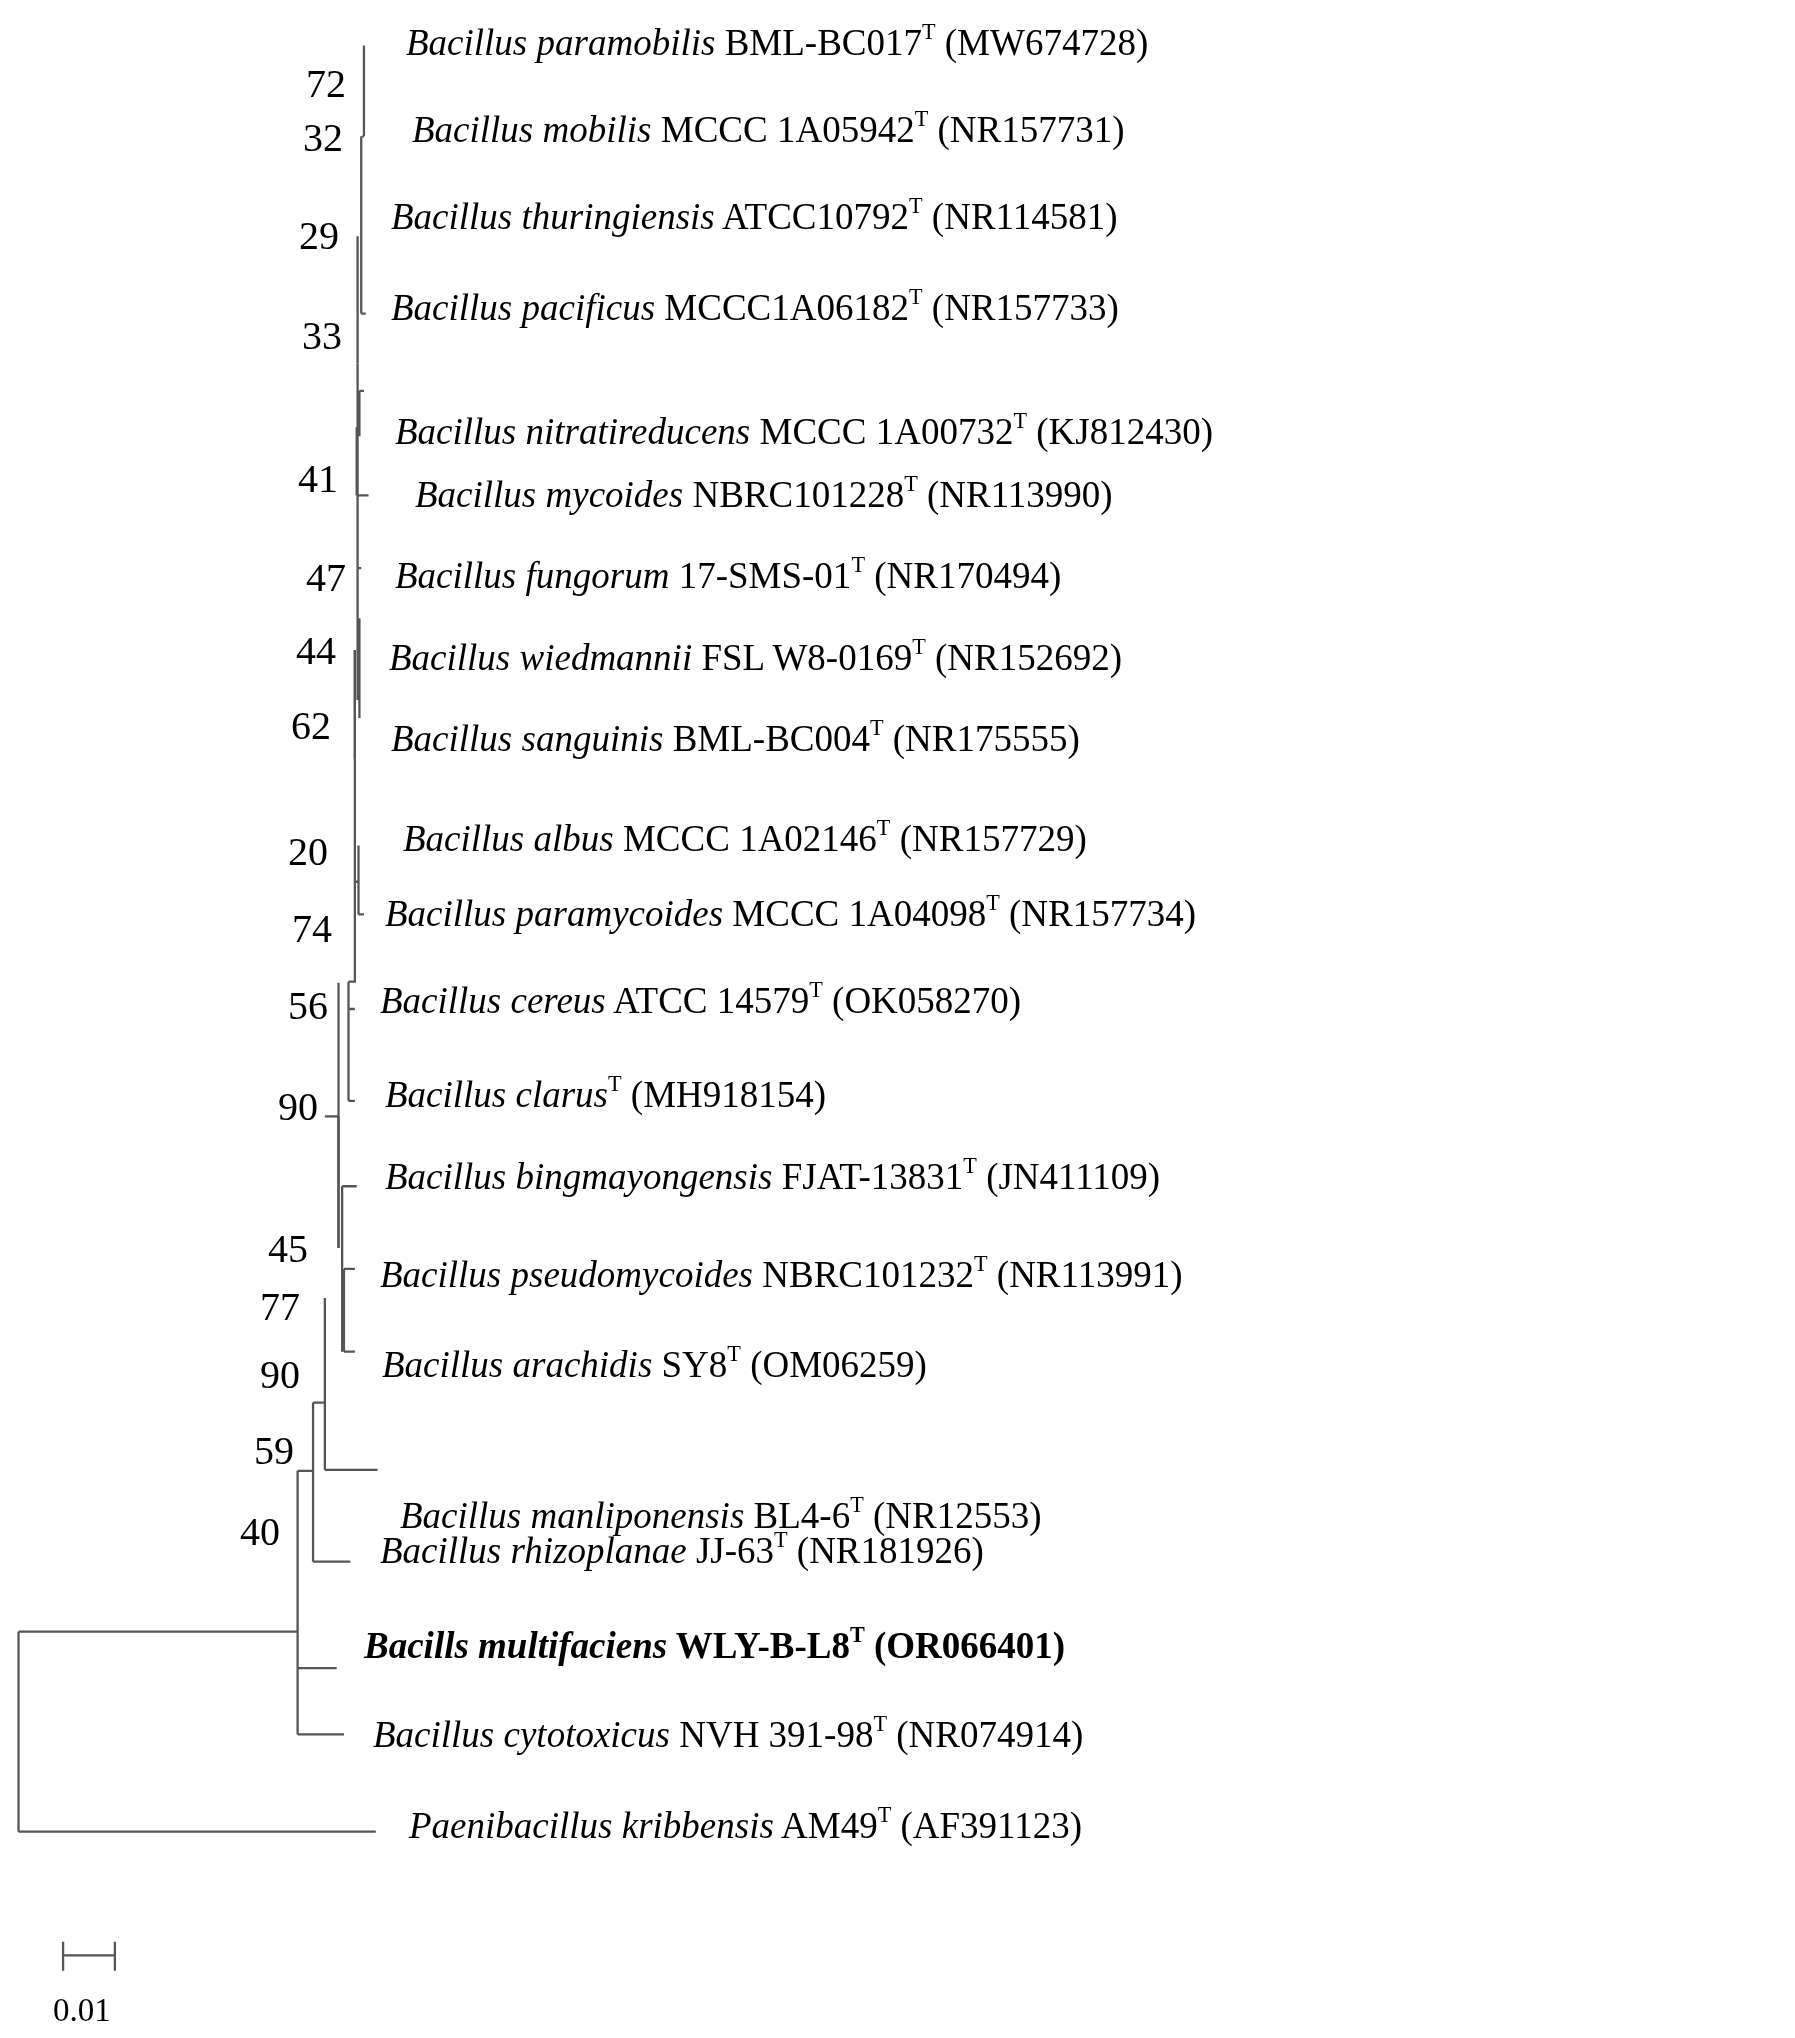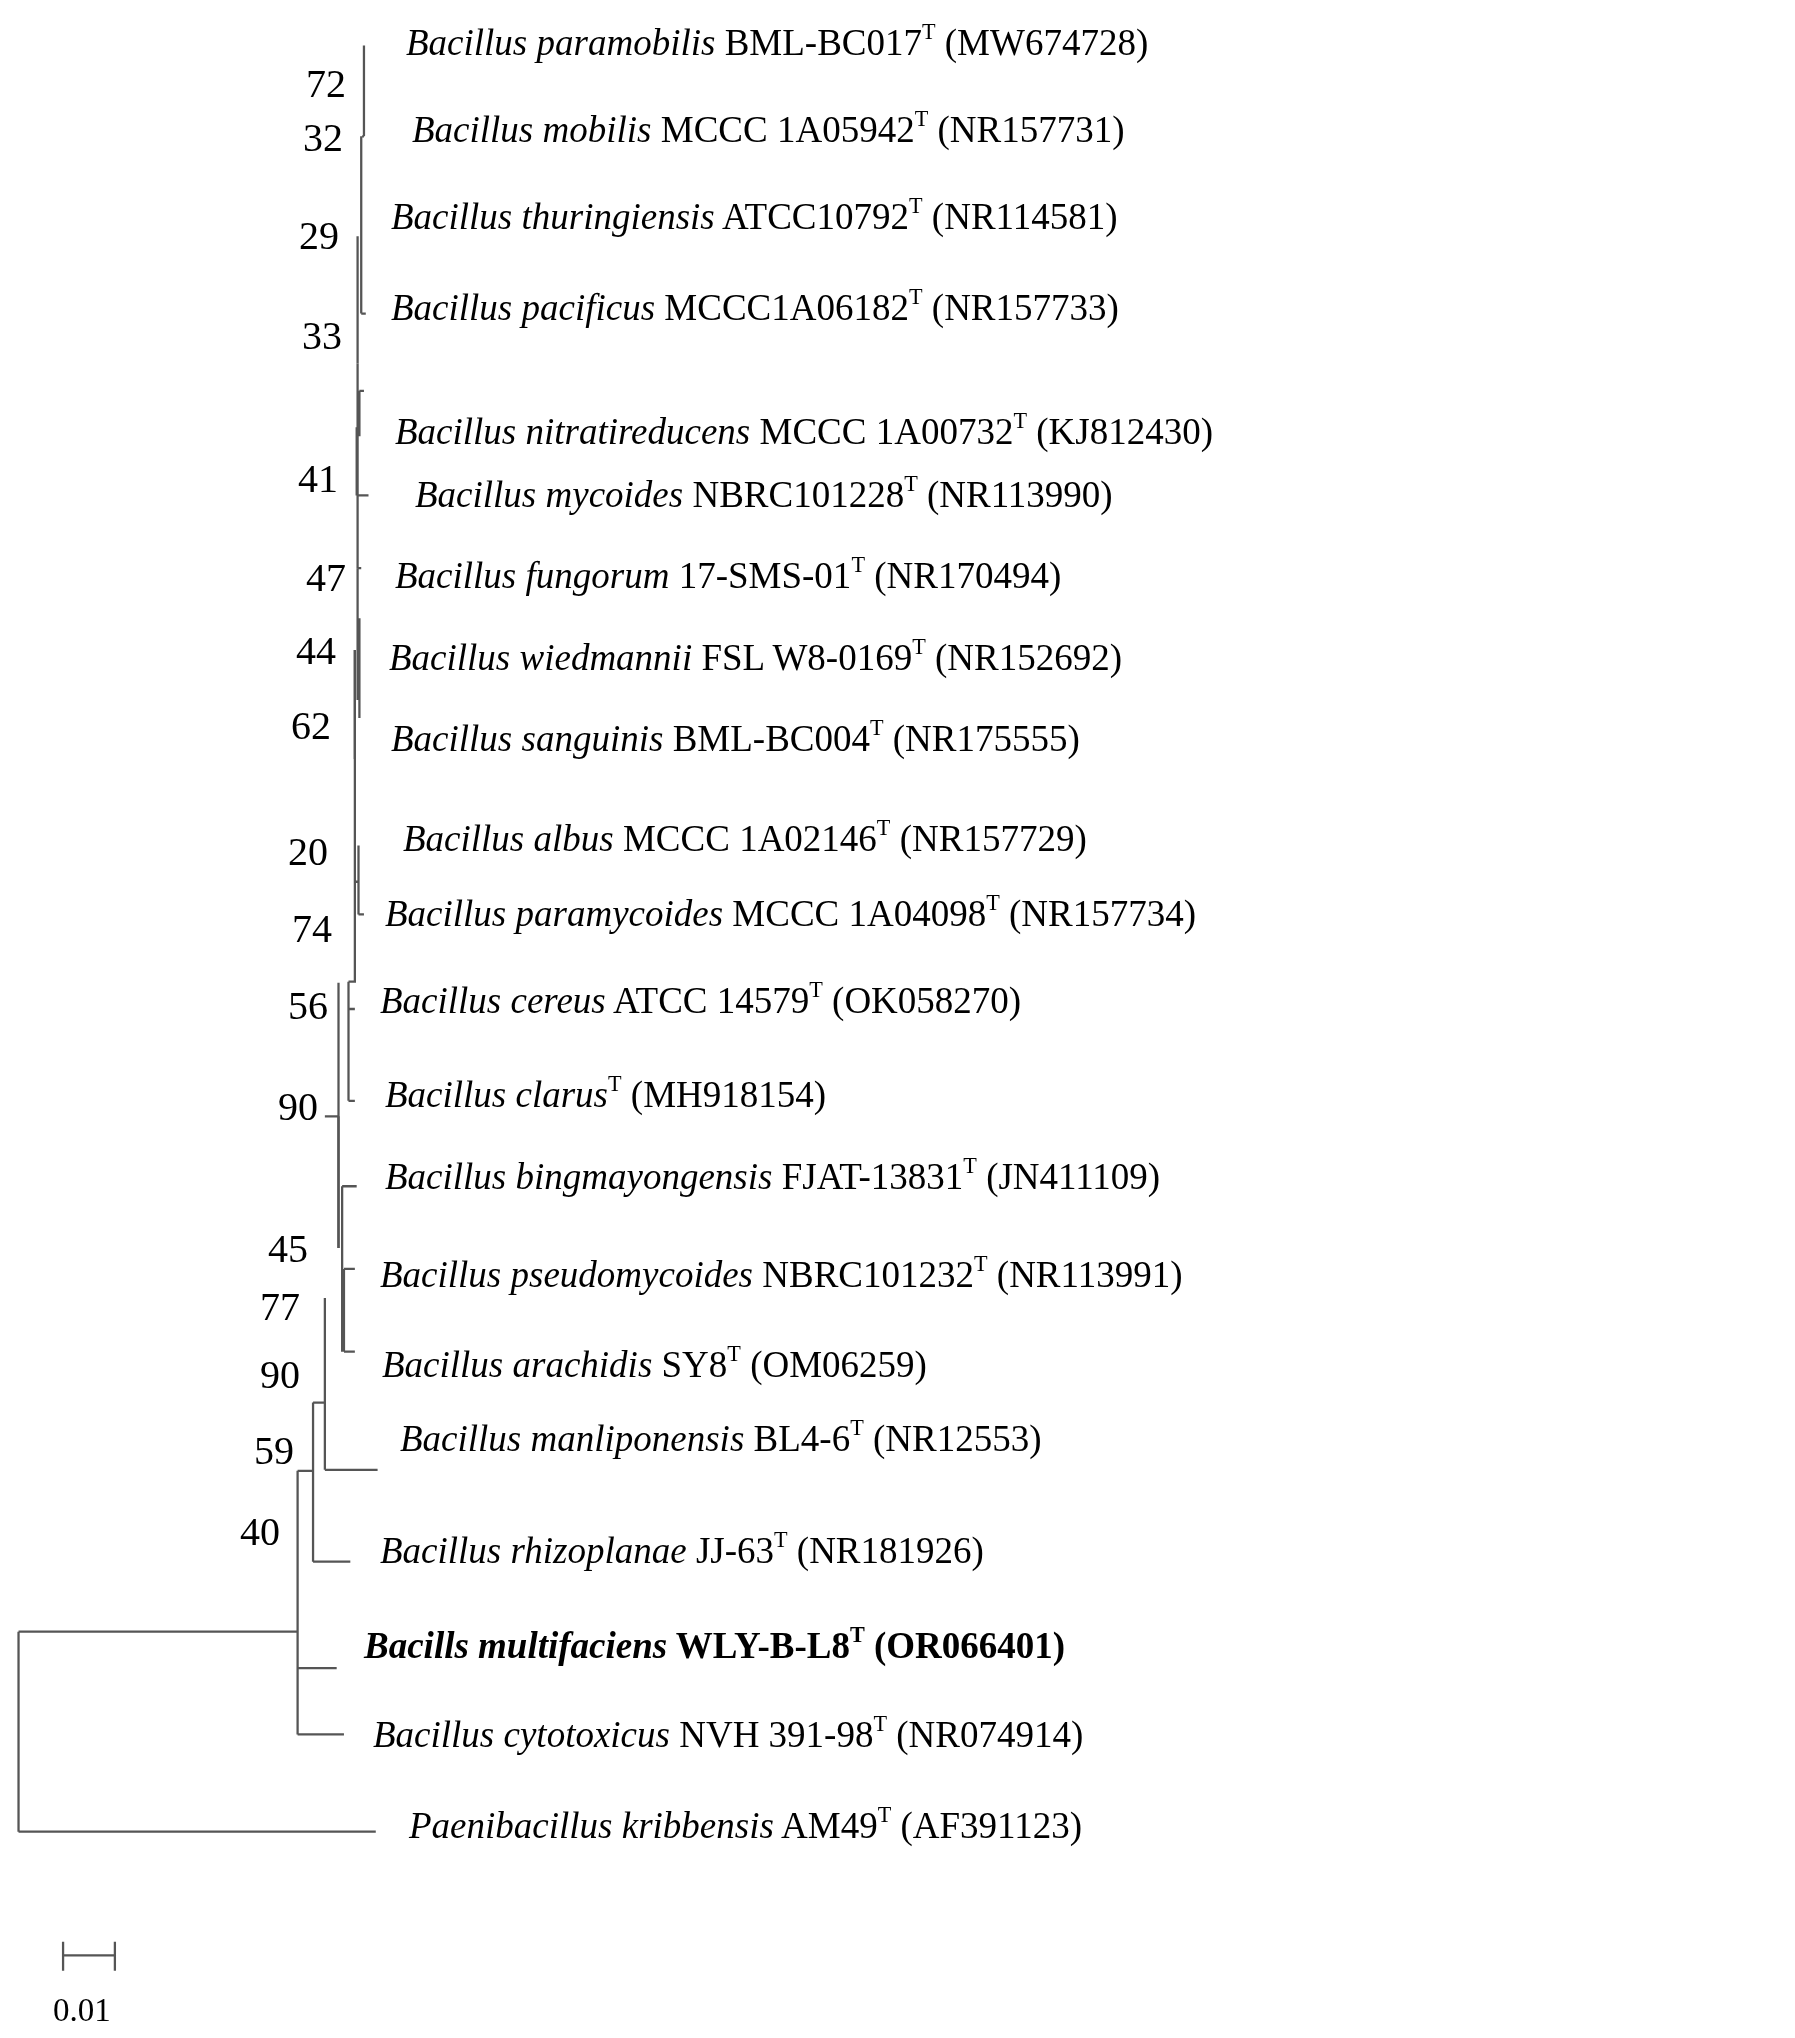--- a/index.html
+++ b/index.html
@@ -123,21 +123,21 @@
 <div class="taxon" style="left:380px; top:1256px;">
   <span class="sp">Bacillus pseudomycoides</span>
   <span>NBRC101232</span><sup>T</sup>
   <span>(NR113991)</span>
 </div>
 <div class="taxon" style="left:382px; top:1346px;">
   <span class="sp">Bacillus arachidis</span>
   <span>SY8</span><sup>T</sup>
   <span>(OM06259)</span>
 </div>
-<div class="taxon" style="left:400px; top:1420px;">
+<div class="taxon" style="left:400px; top:1497px;">
   <span class="sp">Bacillus manliponensis</span>
   <span>BL4-6</span><sup>T</sup>
   <span>(NR12553)</span>
 </div>
 <div class="taxon" style="left:380px; top:1532px;">
   <span class="sp">Bacillus rhizoplanae</span>
   <span>JJ-63</span><sup>T</sup>
   <span>(NR181926)</span>
 </div>
 <div class="taxon bold" style="left:364px; top:1627px;">

